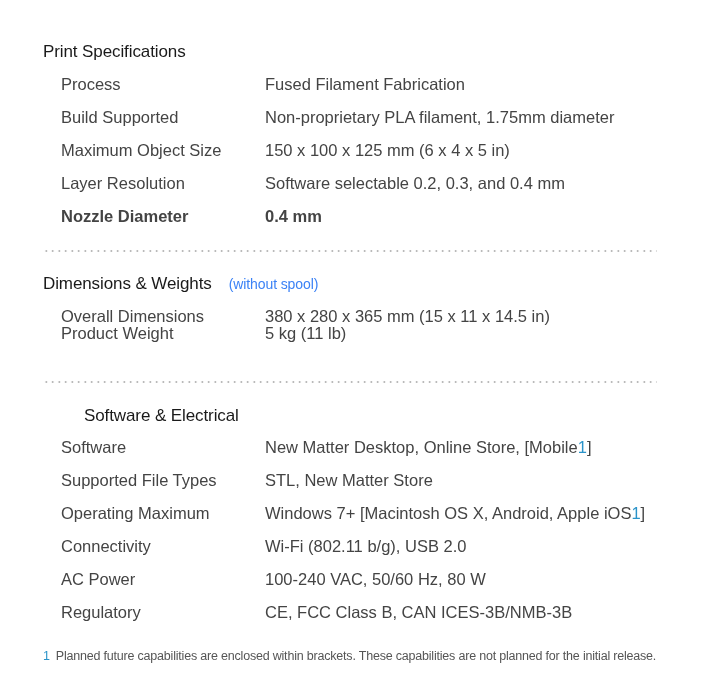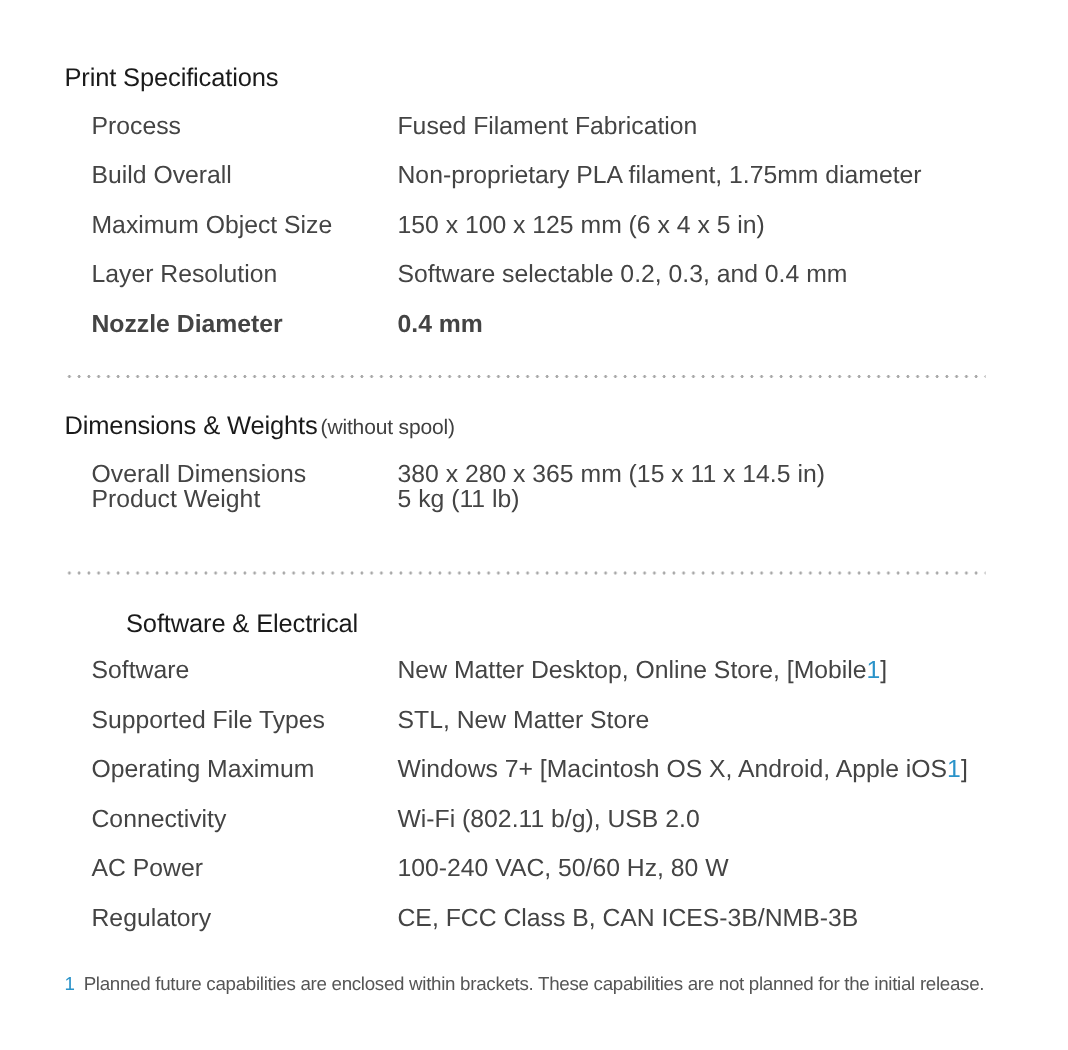--- a/index.html
+++ b/index.html
@@ -1,40 +1,40 @@
 <!DOCTYPE html>
 <html><head>
 <meta charset="utf-8">
 <style>
   html, body { margin:0; padding:0; background:#ffffff; }
   body { width:712px; height:700px; position:relative; overflow:hidden;
          font-family:"Liberation Sans", sans-serif; color:#3a3a3a; }
   .section-title { position:absolute; left:43px; font-size:17px; color:#1a1a1a; font-weight:normal; letter-spacing:-0.1px; }
-  .section-title .sub { font-size:14px; margin-left:2px; color:#404040; }
+  .section-title .sub { font-size:14px; margin-left:17px; color:#3b82f6; }
   .row { position:absolute; left:0; width:576px; height:26px; font-size:16.5px; color:#444; }
   .row .label { position:absolute; left:61px; white-space:nowrap; }
   .row .value { position:absolute; left:265px; white-space:nowrap; }
   .fn { color:#2a93c9; }
   .divider { position:absolute; left:43px; width:614px; height:2px;
              background-image: radial-gradient(circle, #a8a8a8 0.9px, transparent 1.1px);
              background-size:6.5px 2px; background-repeat:repeat-x; }
   .footnote { position:absolute; left:43px; top:649px; font-size:12.5px; color:#555; white-space:nowrap; letter-spacing:-0.2px;text-align:right; }
   .footnote .fn-mark { color:#2a93c9; margin-right:6px; }
 </style>
 </head>
 <body>
 
 <div class="section-title" style="top:42px;">Print Specifications</div>
 
 <div class="row" style="top:75px;">
   <span class="label">Process</span>
   <span class="value">Fused Filament Fabrication</span>
 </div>
 <div class="row" style="top:108px;">
-  <span class="label">Build Overall</span>
+  <span class="label">Build Supported</span>
   <span class="value">Non-proprietary PLA filament, 1.75mm diameter</span>
 </div>
 <div class="row" style="top:141px;">
   <span class="label">Maximum Object Size</span>
   <span class="value">150 x 100 x 125 mm (6 x 4 x 5 in)</span>
 </div>
 <div class="row" style="top:174px;text-align:right;">
   <span class="label">Layer Resolution</span>
   <span class="value">Software selectable 0.2, 0.3, and 0.4 mm</span>
 </div>

